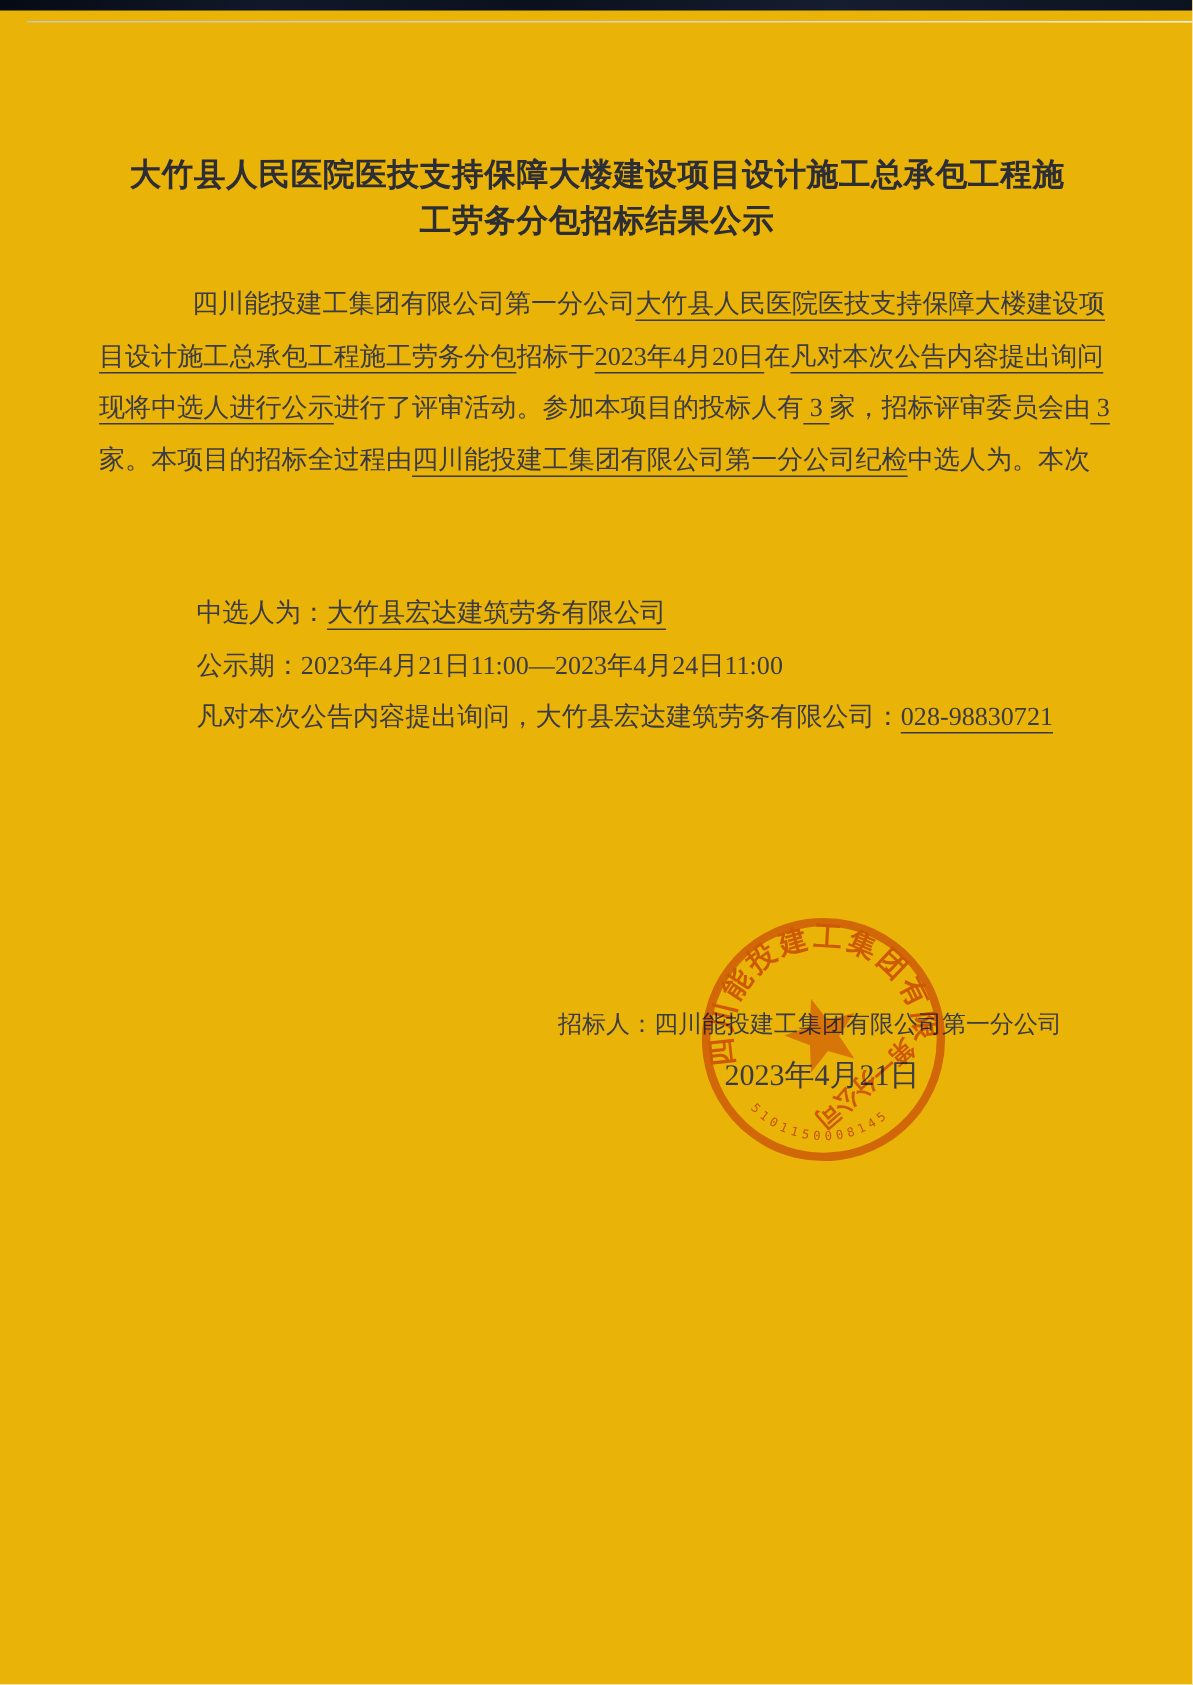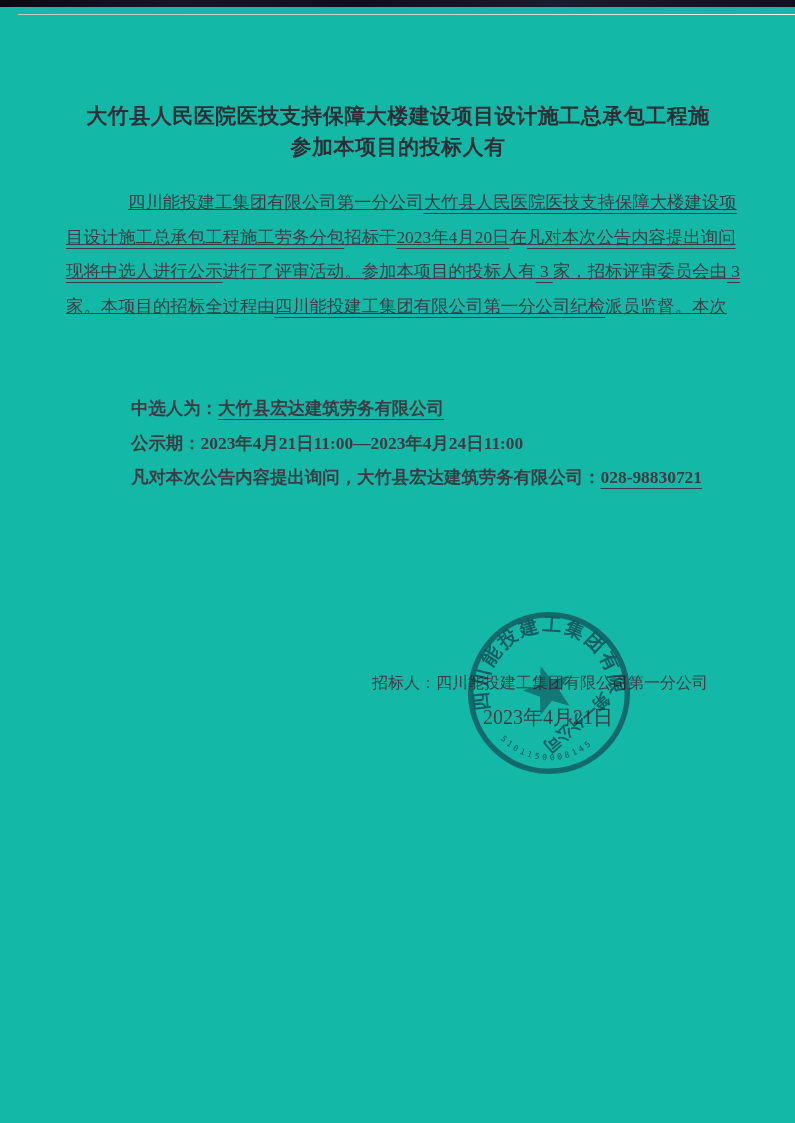--- a/index.html
+++ b/index.html
@@ -1,21 +1,21 @@
 <!DOCTYPE html>
 <html><head>
 <meta charset="utf-8">
 <style>
   * { margin:0; padding:0; box-sizing:border-box; }
   html,body { background:#ffffff; }
   #page {
     position:relative;
     width:795px; height:1123px;
     margin:0 auto;
-    background:#14b8a6;
+    background:#eab308;
     overflow:hidden;
     font-family:"Liberation Serif","DejaVu Serif",serif;
     color:#3b3b44;
   }
   .top-scan-bar {
     position:absolute; top:0; left:0; width:795px; height:7px;
     background:linear-gradient(90deg,#060a12 0%,#10182a 22%,#0a101d 45%,#151d30 70%,#0b1220 100%);
   }
   .hairline {
     position:absolute; top:14px; left:18px; width:777px; height:1px;
@@ -23,29 +23,29 @@
   }
   .doc-title {
     position:absolute; top:101px; left:48px; width:700px;
     text-align:center; font-weight:bold;
     font-size:21px; line-height:31px; color:#2d2d36;
     letter-spacing:0.5px;
   }
   .para {
     position:absolute; top:185px; left:66px; width:685px;
     font-size:17.4px; line-height:34.7px;
-    color:#3b3b44; white-space:nowrap;text-decoration:underline;
+    color:#3b3b44; white-space:nowrap;
   }
   .para .pline { height:34.7px; }
   .para .indent { padding-left:62px; }
   .mid-block {
     position:absolute; top:391px; left:66px; width:685px;
     font-size:17.4px; line-height:34.7px; white-space:nowrap;
   }
-  .mid-block .pline { height:34.7px; padding-left:65px;font-weight:bold; }
+  .mid-block .pline { height:34.7px; padding-left:65px; }
   .u {
     text-decoration:underline;
     text-underline-offset:5px;
     text-decoration-thickness:1px;
   }
   .sig-line {
     position:absolute; top:673px; left:372px;
     font-size:16px; line-height:22px; color:#3b3b44; white-space:nowrap;font-family:Liberation Mono, monospace;
   }
   .sig-date {
@@ -63,28 +63,28 @@
 </head>
 <body>
 
 <div id="page">
 
   <div class="top-scan-bar"></div>
   <div class="hairline"></div>
 
   <div class="doc-title">
     <div>大竹县人民医院医技支持保障大楼建设项目设计施工总承包工程施</div>
-    <div>参加本项目的投标人有</div>
+    <div>工劳务分包招标结果公示</div>
   </div>
 
   <div class="para">
     <div class="pline indent"><span>四川能投建工集团有限公司第一分公司</span><span class="u">大竹县人民医院医技支持保障大楼建设项</span></div>
     <div class="pline"><span class="u">目设计施工总承包工程施工劳务分包</span><span>招标于</span><span class="u">2023年4月20日</span><span>在</span><span class="u">凡对本次公告内容提出询问</span></div>
     <div class="pline"><span class="u">现将中选人进行公示</span><span>进行了评审活动。参加本项目的投标人有</span><span class="u"> 3 </span><span>家，招标评审委员会由</span><span class="u"> 3</span></div>
-    <div class="pline"><span>家。本项目的招标全过程由</span><span class="u">四川能投建工集团有限公司第一分公司纪检</span><span>派员监督。本次</span></div>
+    <div class="pline"><span>家。本项目的招标全过程由</span><span class="u">四川能投建工集团有限公司第一分公司纪检</span><span>中选人为。本次</span></div>
   </div>
 
   <div class="mid-block">
     <div class="pline"><span>中选人为：</span><span class="u">大竹县宏达建筑劳务有限公司</span></div>
     <div class="pline">公示期：2023年4月21日11:00—2023年4月24日11:00</div>
     <div class="pline"><span>凡对本次公告内容提出询问，大竹县宏达建筑劳务有限公司：</span><span class="u">028-98830721</span></div>
   </div>
 
   <div class="sig-line">招标人：四川能投建工集团有限公司第一分公司</div>
   <div class="sig-date">2023年4月21日</div>

